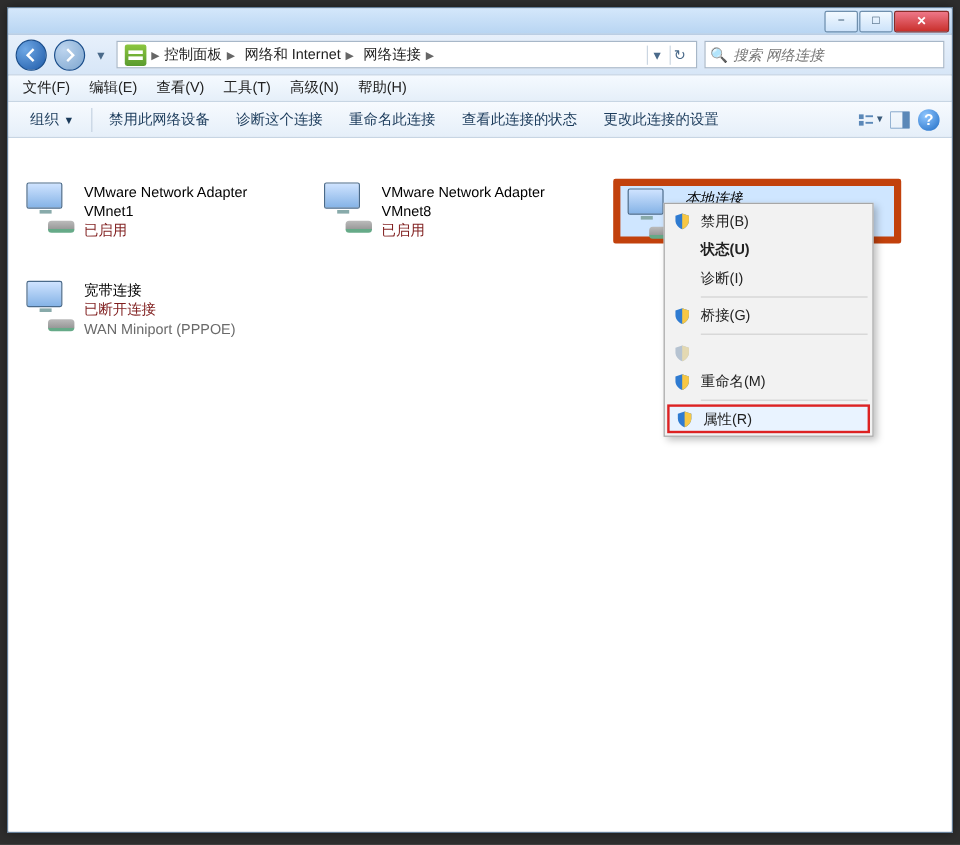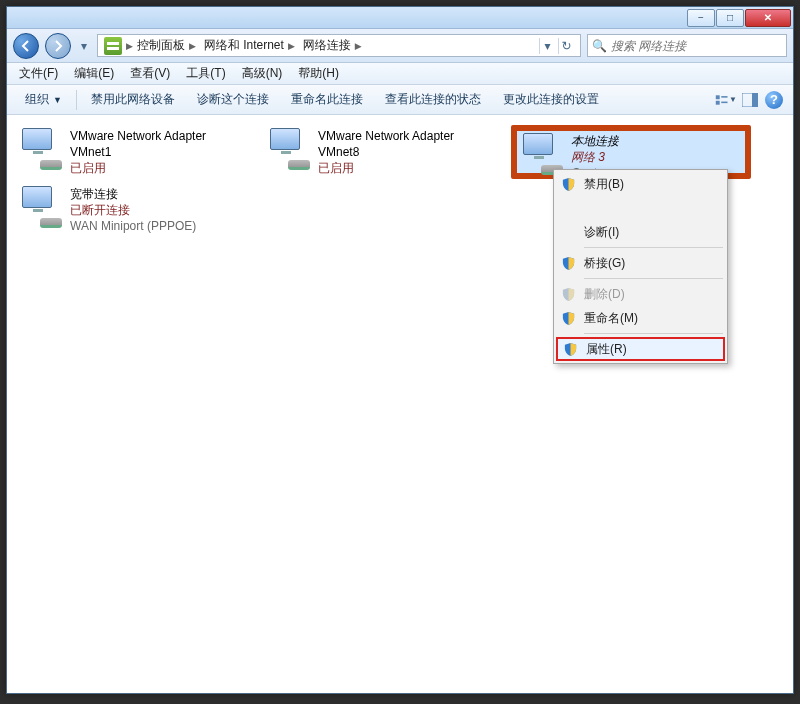--- a/index.html
+++ b/index.html
@@ -41,21 +41,21 @@
 .toolbar { height:30px; background: linear-gradient(#f7fafe,#e5eff9); border-bottom:1px solid #c7d5e3; display:flex; align-items:center; padding:0 8px; gap:2px;justify-content:flex-end; }
 .tbitem { padding: 3px 10px; color:#1a3a5a; cursor:pointer; display:flex; align-items:center; gap:4px; }
 .tbsep { width:1px; height:20px; background:#c5d3e1; margin:0 2px; }
 .tbright { margin-left:auto; display:flex; align-items:center; gap:2px; }
 .tbicon { width:22px; height:22px; display:flex; align-items:center; justify-content:center; color:#3a5a7a; cursor:pointer; border-radius:2px; }
 .help { width:18px; height:18px; border-radius:50%; background: radial-gradient(circle at 35% 30%, #8fc6ff, #1f6cc4); color:#fff; display:flex; align-items:center; justify-content:center; font-weight:bold; font-size:13px; }
 
 
 .content { position:absolute; left:0; right:0; top:108px; bottom:0; background:#fff; overflow:hidden; }
 .items { display:flex; flex-wrap:wrap; align-content:flex-start; padding:10px 8px; gap:4px 8px; }
-.item { width:240px; height:54px; display:flex; gap:8px; padding:2px 4px; border:1px solid transparent; }
+.item { width:240px; height:54px; display:flex; gap:8px; padding:2px 4px; border:1px solid transparent;margin-top:24px; }
 .item.sel { background:#cfe6ff; border:6px solid #c2410c; border-radius:2px;font-style:italic; }
 .neticon { width:42px; height:42px; position:relative; flex-shrink:0; }
 .monitor { position:absolute; left:2px; top:0; width:30px; height:22px; background:linear-gradient(#cfe3ff,#85b3e6); border:1px solid #4a6a8a; border-radius:2px; }
 .monitor::after { content:''; position:absolute; left:10px; top:22px; width:10px; height:3px; background:#8aa; }
 .plug { position:absolute; right:0; bottom:0; width:22px; height:10px; background:linear-gradient(#bbb,#999 70%,#6a8 70%); border-radius:3px; }
 .itemtext { display:flex; flex-direction:column; line-height:1.35; color:#222; overflow:hidden; }
 .itemtext .l1 { color:#000; }
 .itemtext .l2 { color:#7f1d1d; }
 .itemtext .l3 { color:#6a6a6a; white-space:nowrap; overflow:hidden; text-overflow:ellipsis; }
 
@@ -231,20 +231,21 @@
     <span class="shield">
         <svg viewBox="0 0 16 16">
           <path d="M8 1l6 2v4c0 4-3 7-6 8-3-1-6-4-6-8V3l6-2z" fill="#2f7bd1"></path>
           <path d="M8 1l6 2v4c0 4-3 7-6 8V1z" fill="#f7c744"></path>
         </svg>
       </span>
     <span class="txt">禁用(B)</span>
   </div>
   <div class="ctxrow">
     <span class="shield"></span>
+    <span class="txt" style="font-weight:bold;">状态(U)</span>
   </div>
   <div class="ctxrow">
     <span class="shield"></span>
     <span class="txt">诊断(I)</span>
   </div>
   <div class="ctxsep"></div>
   <div class="ctxrow">
     <span class="shield">
         <svg viewBox="0 0 16 16">
           <path d="M8 1l6 2v4c0 4-3 7-6 8-3-1-6-4-6-8V3l6-2z" fill="#2f7bd1"></path>
@@ -254,21 +255,20 @@
     <span class="txt">桥接(G)</span>
   </div>
   <div class="ctxsep"></div>
   <div class="ctxrow disabled">
     <span class="shield">
         <svg viewBox="0 0 16 16">
           <path d="M8 1l6 2v4c0 4-3 7-6 8-3-1-6-4-6-8V3l6-2z" fill="#b6c3d1"></path>
           <path d="M8 1l6 2v4c0 4-3 7-6 8V1z" fill="#e4d9b2"></path>
         </svg>
       </span>
-    <span class="txt">删除(D)</span>
   </div>
   <div class="ctxrow">
     <span class="shield">
         <svg viewBox="0 0 16 16">
           <path d="M8 1l6 2v4c0 4-3 7-6 8-3-1-6-4-6-8V3l6-2z" fill="#2f7bd1"></path>
           <path d="M8 1l6 2v4c0 4-3 7-6 8V1z" fill="#f7c744"></path>
         </svg>
       </span>
     <span class="txt">重命名(M)</span>
   </div>

